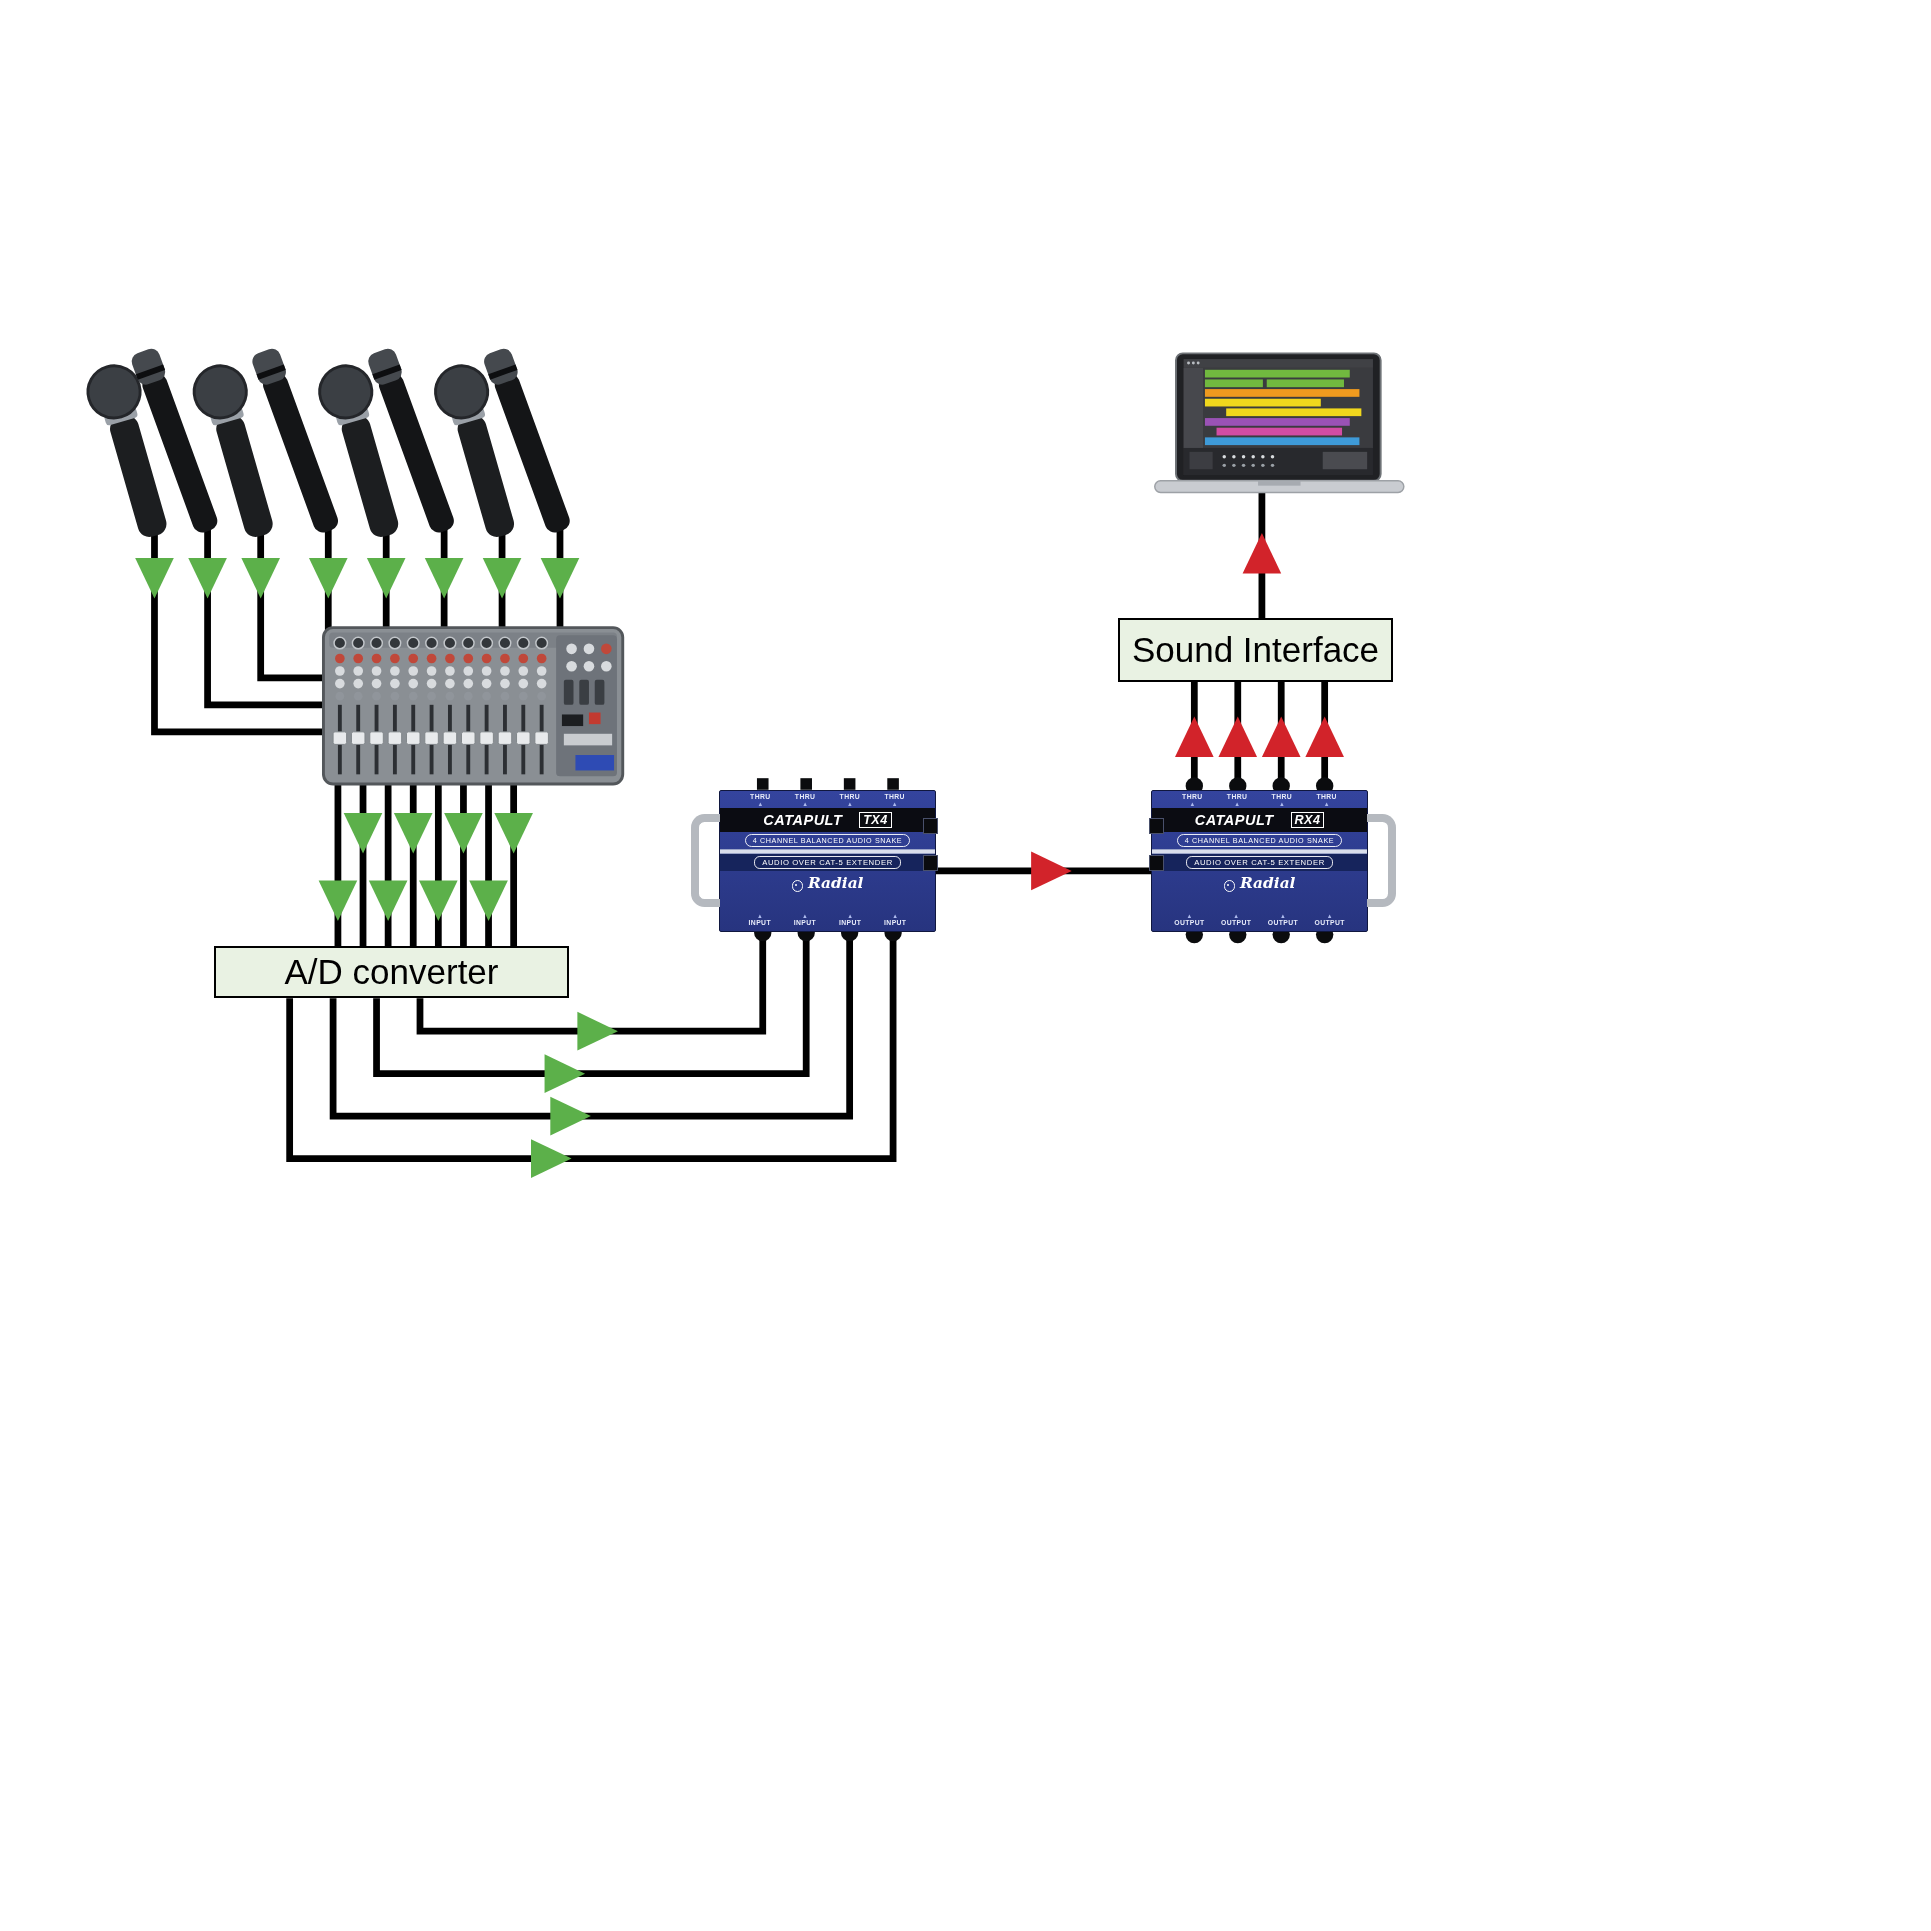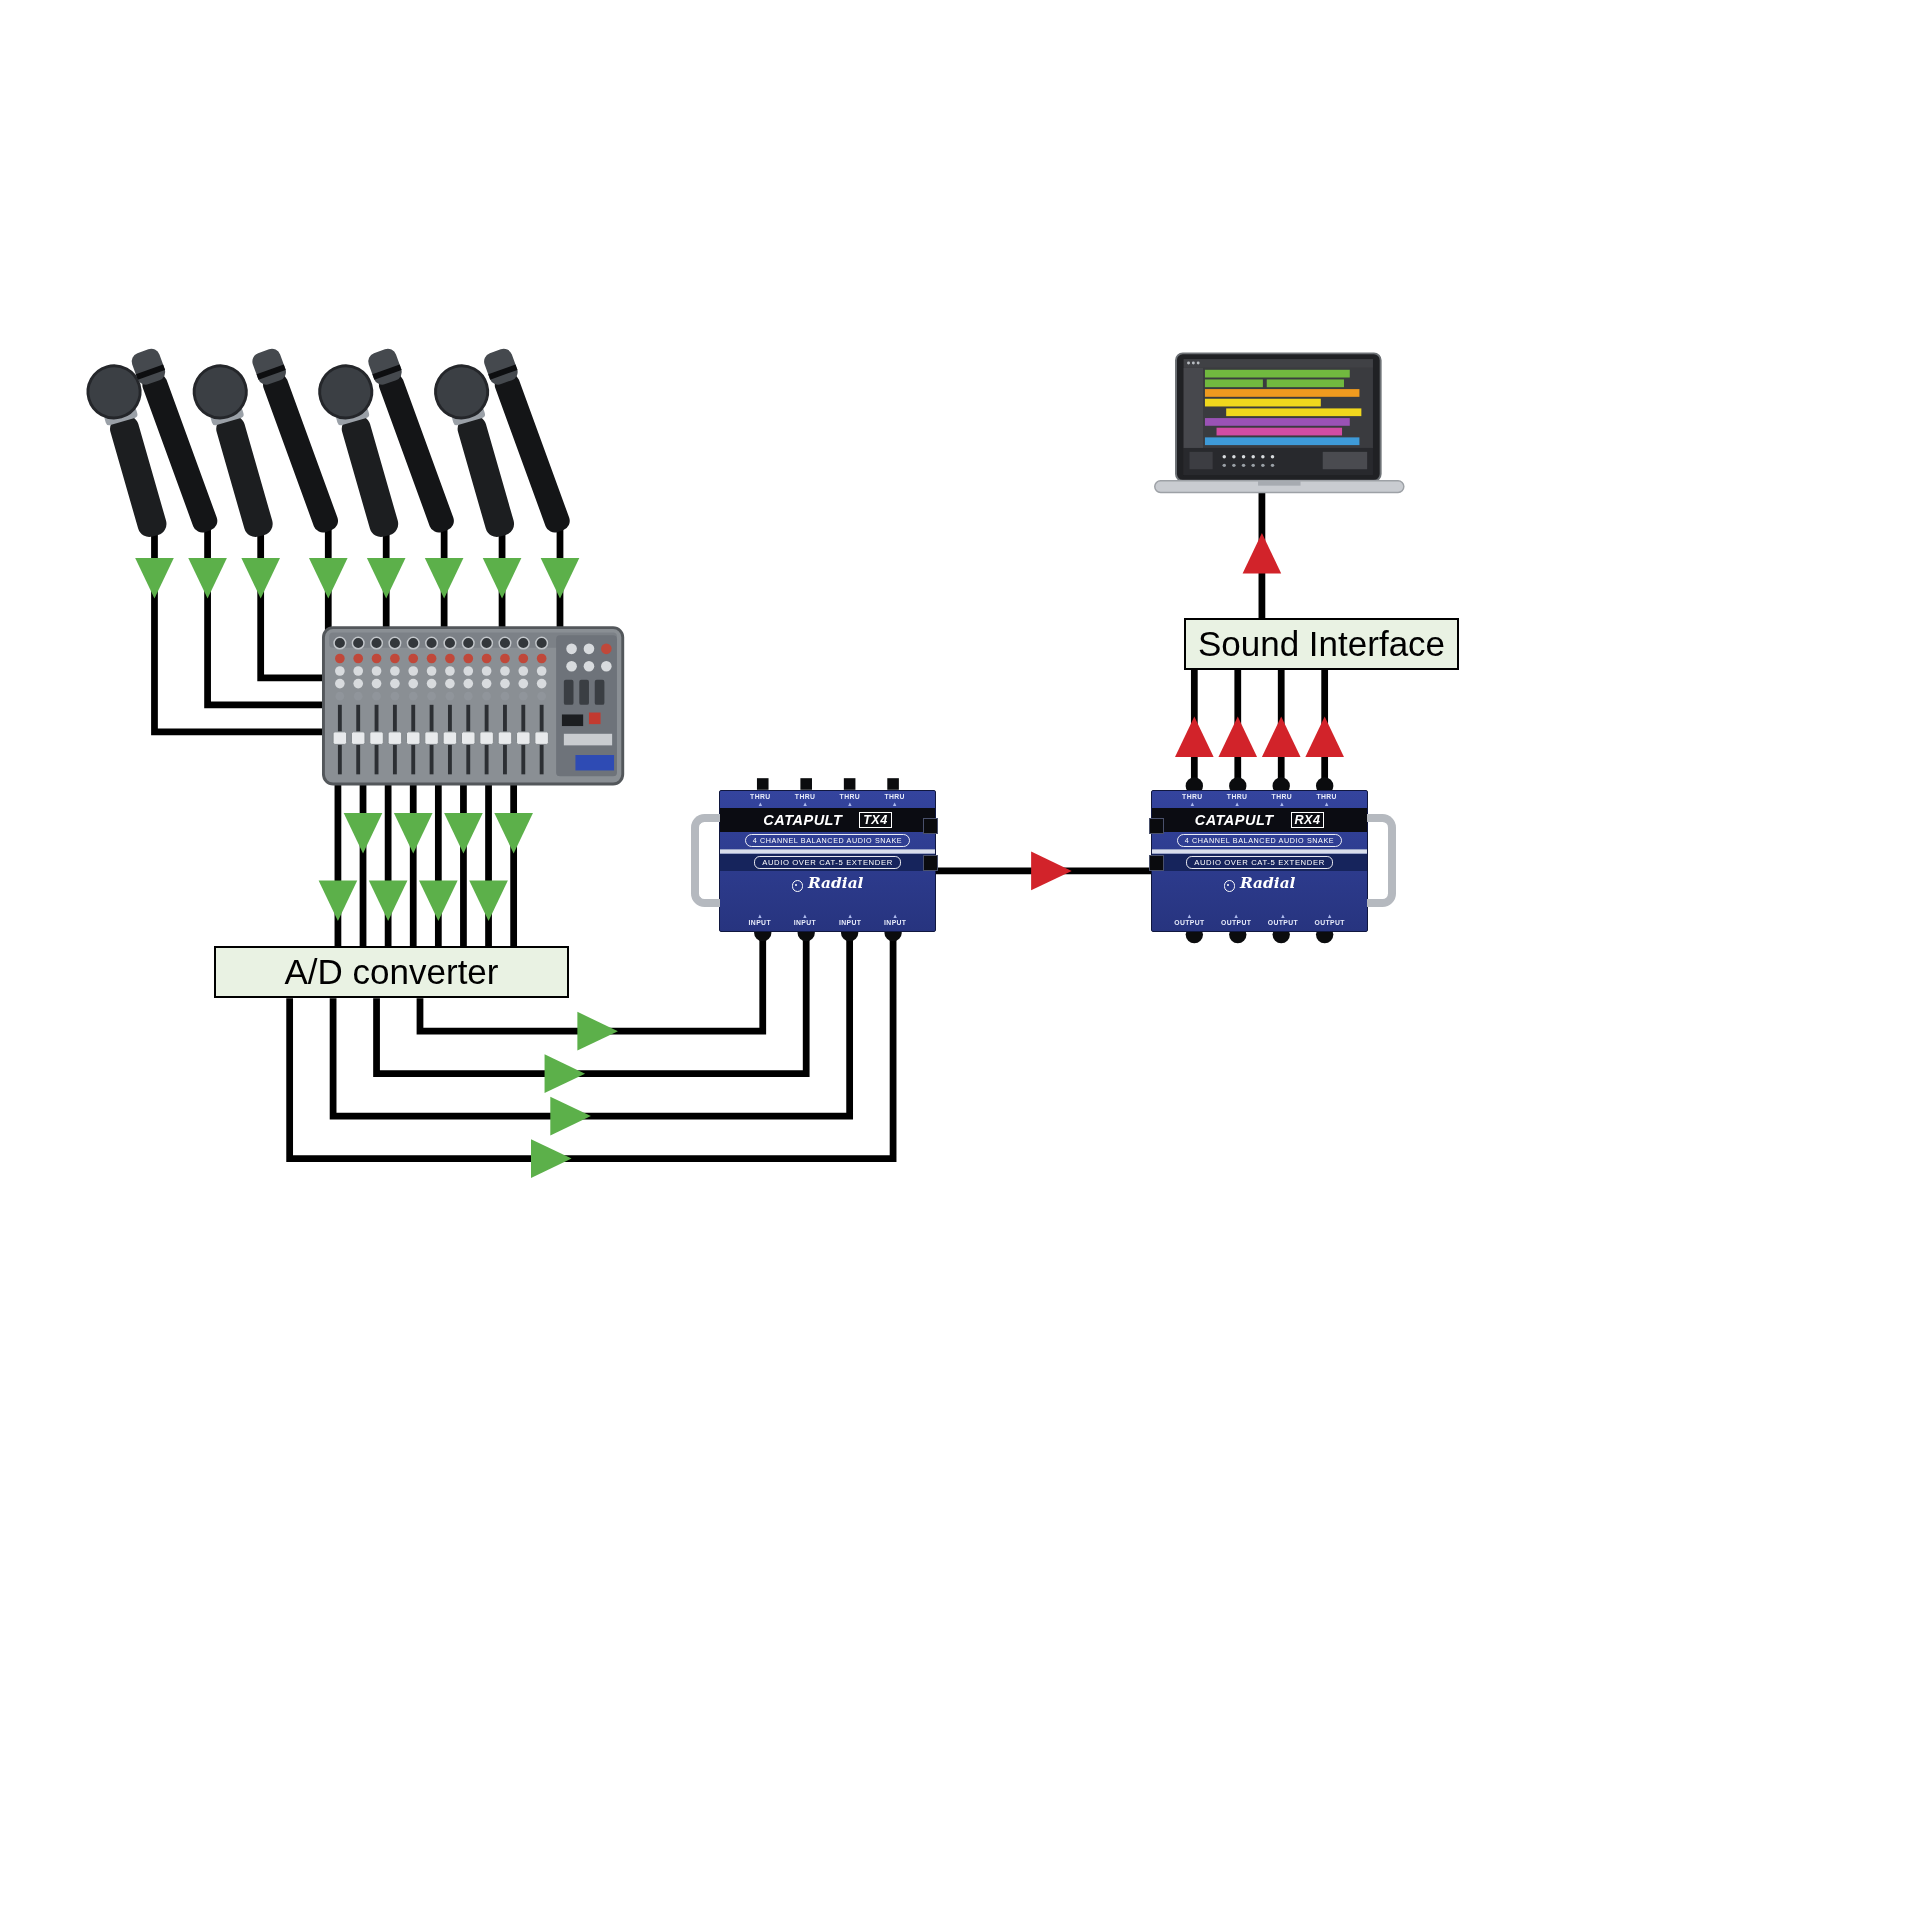--- a/index.html
+++ b/index.html
@@ -249,21 +249,21 @@
       <use href="#tri-up" transform="translate(1237,742)" class="ra"></use>
       <use href="#tri-up" transform="translate(1282,742)" class="ra"></use>
       <use href="#tri-up" transform="translate(1327,742)" class="ra"></use>
       <use href="#tri-up" transform="translate(1372,742)" class="ra"></use>
       <use href="#tri-up" transform="translate(1307,552)" class="ra"></use>
     </g>
   </svg>
 
   <div class="label-box" style="left:214px;top:946px;width:355px;height:52px">A/D converter</div>
 
-  <div class="label-box" style="left:1184px;top:618px;width:275px;height:52px">Sound Interface</div>
+  <div class="label-box" style="left:1118px;top:618px;width:275px;height:64px">Sound Interface</div>
 
   <div class="device" style="left:719px;top:790px;width:217px;height:142px">
     <div class="handle handle-left"></div>
     <div class="conn" style="right:-2.9px;top:27px"></div>
     <div class="conn" style="right:-2.9px;top:64px"></div>
 
     <div class="ports-row top">
       <span class="port">
         <em>THRU</em>
         <i class="tri">▲</i>

